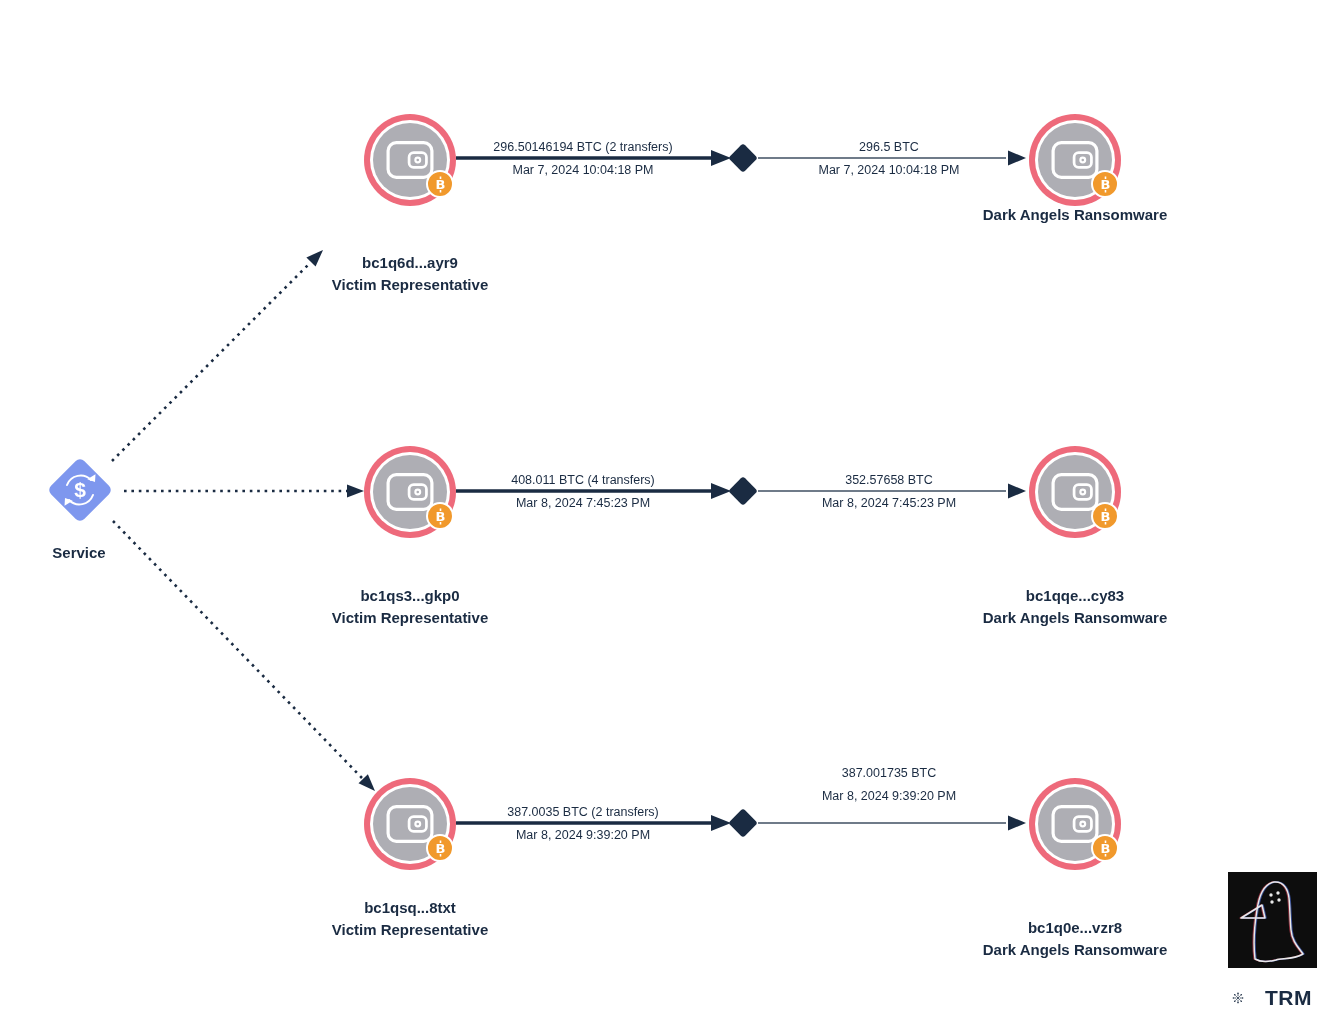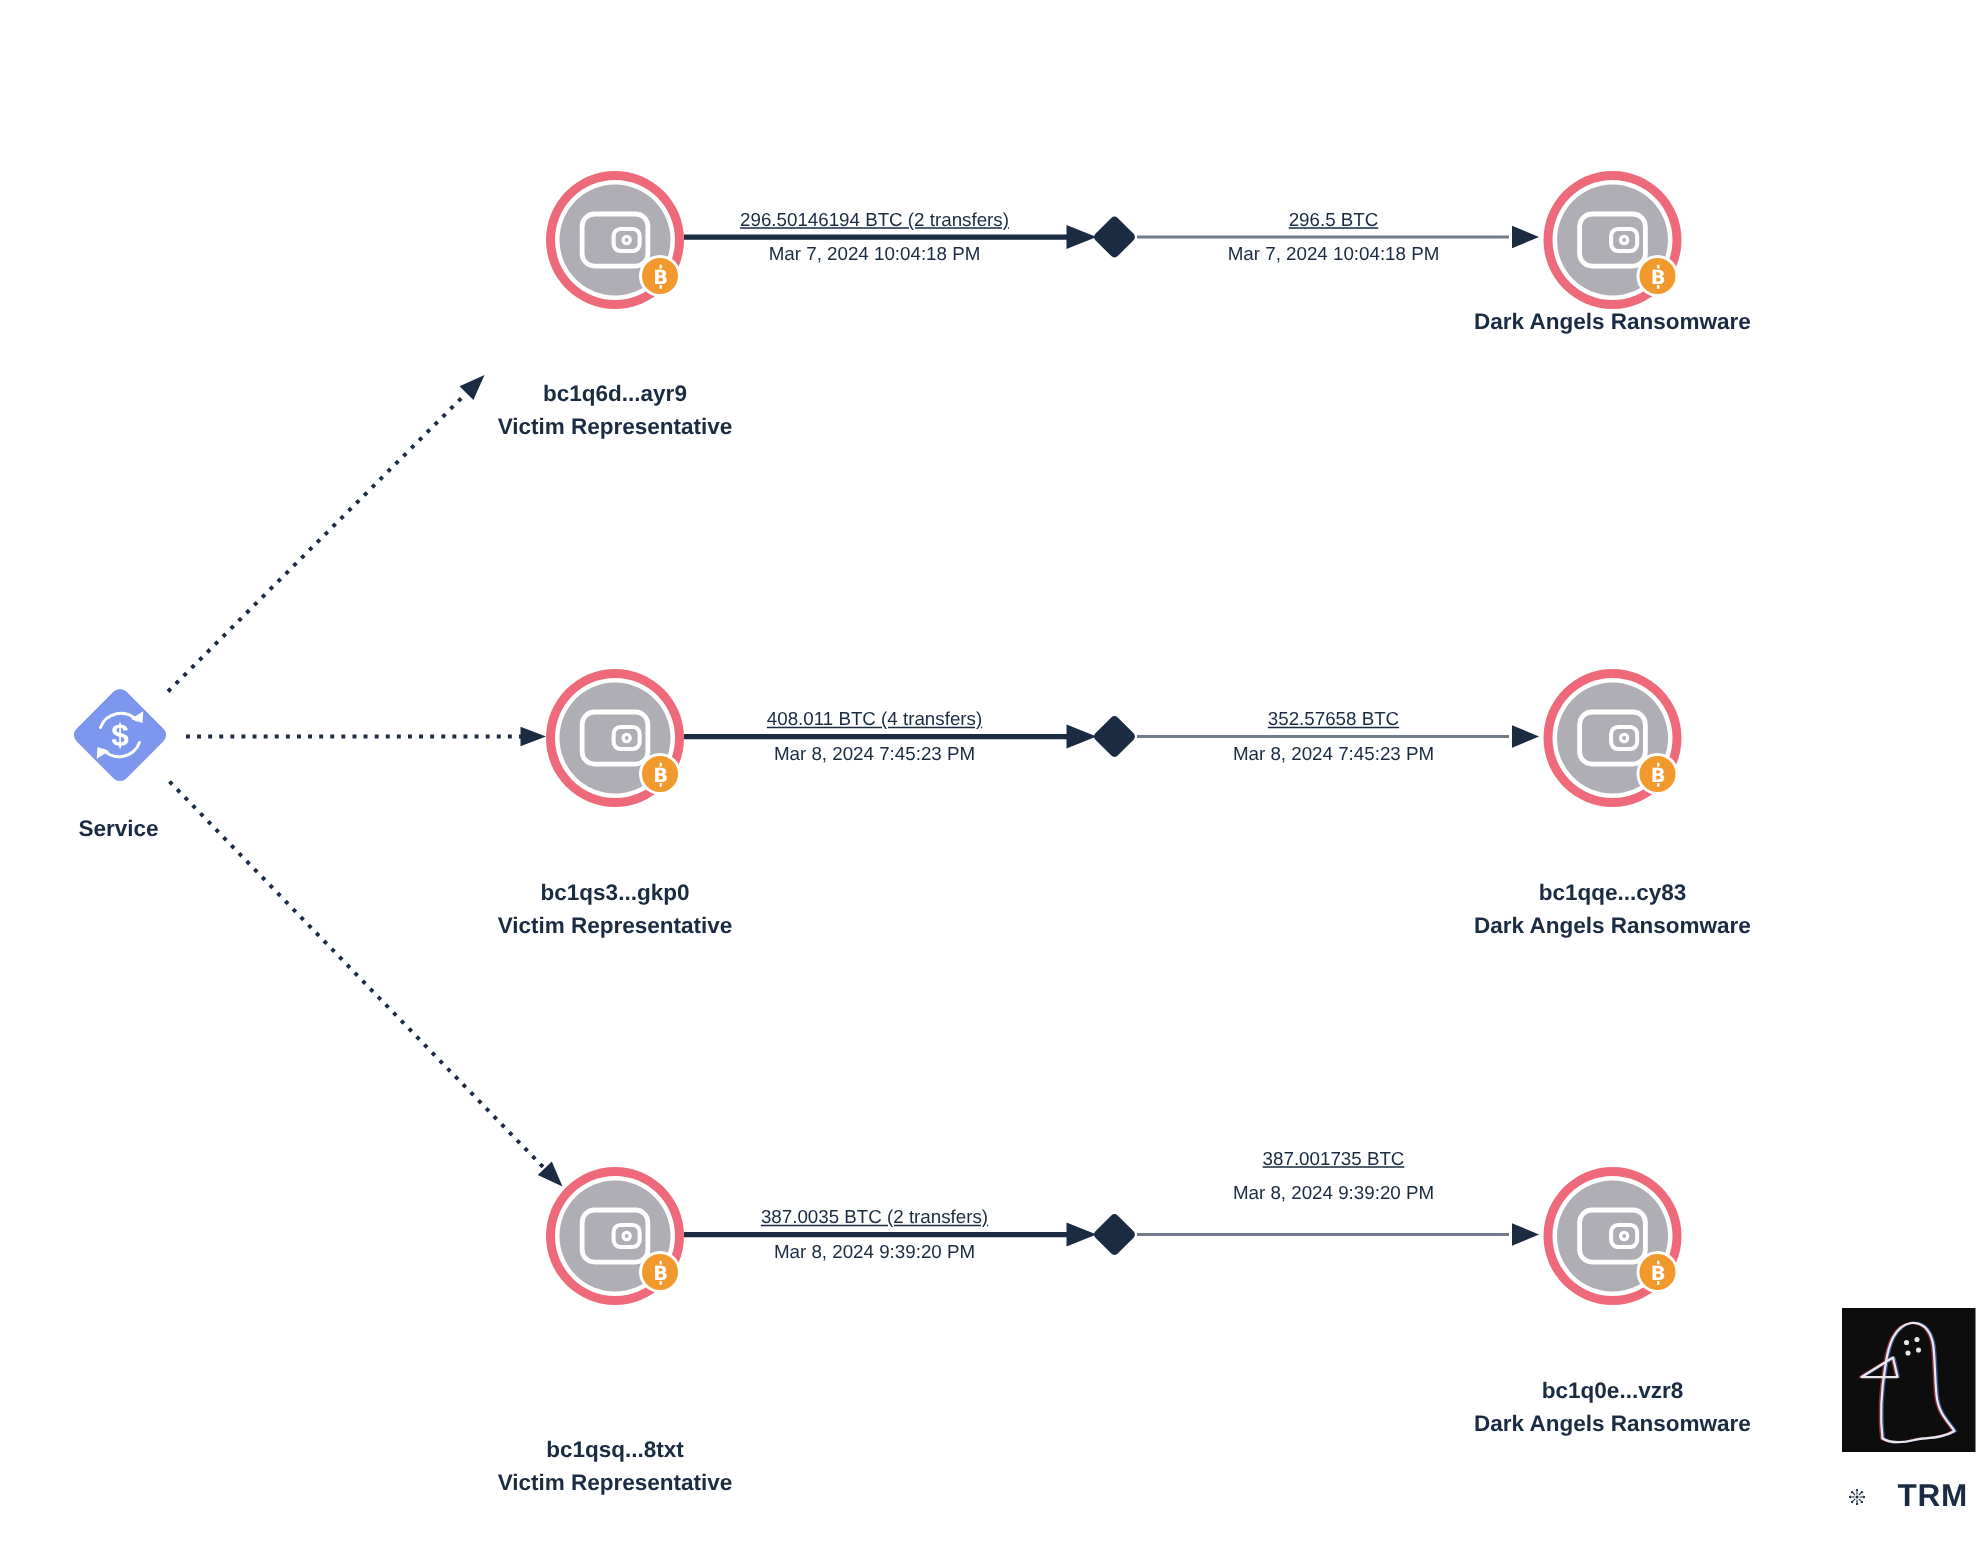--- a/index.html
+++ b/index.html
@@ -29,21 +29,21 @@
     display:flex;align-items:center;justify-content:center;}
   .btc-glyph{fill:#fff;font-size:13px;font-weight:bold;font-family:"DejaVu Sans",sans-serif;}
 
   
   .node-label{position:absolute;transform:translateX(-50%);text-align:center;width:260px;}
   .node-label .addr{font-size:15px;font-weight:bold;line-height:22px;margin-top:48px;}
   .node-label .cat{font-size:15px;font-weight:bold;line-height:22px;}
   .node-label .cat.italic{}
   .edge-label{position:absolute;transform:translate(-50%,-50%);text-align:center;
     display:flex;flex-direction:column;gap:9px;font-size:12.5px;line-height:14px;white-space:nowrap;}
-  .edge-label .amount{text-decoration:underline;cursor:pointer;}
+  .edge-label .amount{cursor:pointer;}
   .service-label{position:absolute;transform:translateX(-50%);font-size:15px;font-weight:bold;text-align:center;}
 
   
   .art-box{position:absolute;left:1228px;top:872px;width:89px;height:96px;background:var(--boxBlack,#0D0D0D);}
   .trm-logo{position:absolute;left:1232px;top:984px;width:80px;height:28px;display:flex;align-items:center;gap:21px;}
   .trm-text{font-size:21px;font-weight:bold;letter-spacing:.5px;color:var(--navy,#1A2B42);}
 </style>
 </head>
 <body>
 
@@ -222,21 +222,21 @@
     <div class="cat">Dark Angels Ransomware</div>
   </div>
   <div class="node-label" style="left:410px;top:537px">
     <div class="addr">bc1qs3...gkp0</div>
     <div class="cat italic">Victim Representative</div>
   </div>
   <div class="node-label" style="left:1075px;top:537px">
     <div class="addr">bc1qqe...cy83</div>
     <div class="cat">Dark Angels Ransomware</div>
   </div>
-  <div class="node-label" style="left:410px;top:908px">
+  <div class="node-label" style="left:410px;top:849px">
     <div class="addr">bc1qsq...8txt</div>
     <div class="cat italic">Victim Representative</div>
   </div>
   <div class="node-label" style="left:1075px;top:869px">
     <div class="addr">bc1q0e...vzr8</div>
     <div class="cat">Dark Angels Ransomware</div>
   </div>
 
   <div class="edge-label" style="left:583px;top:158px">
     <div class="amount">296.50146194 BTC (2 transfers)</div>

